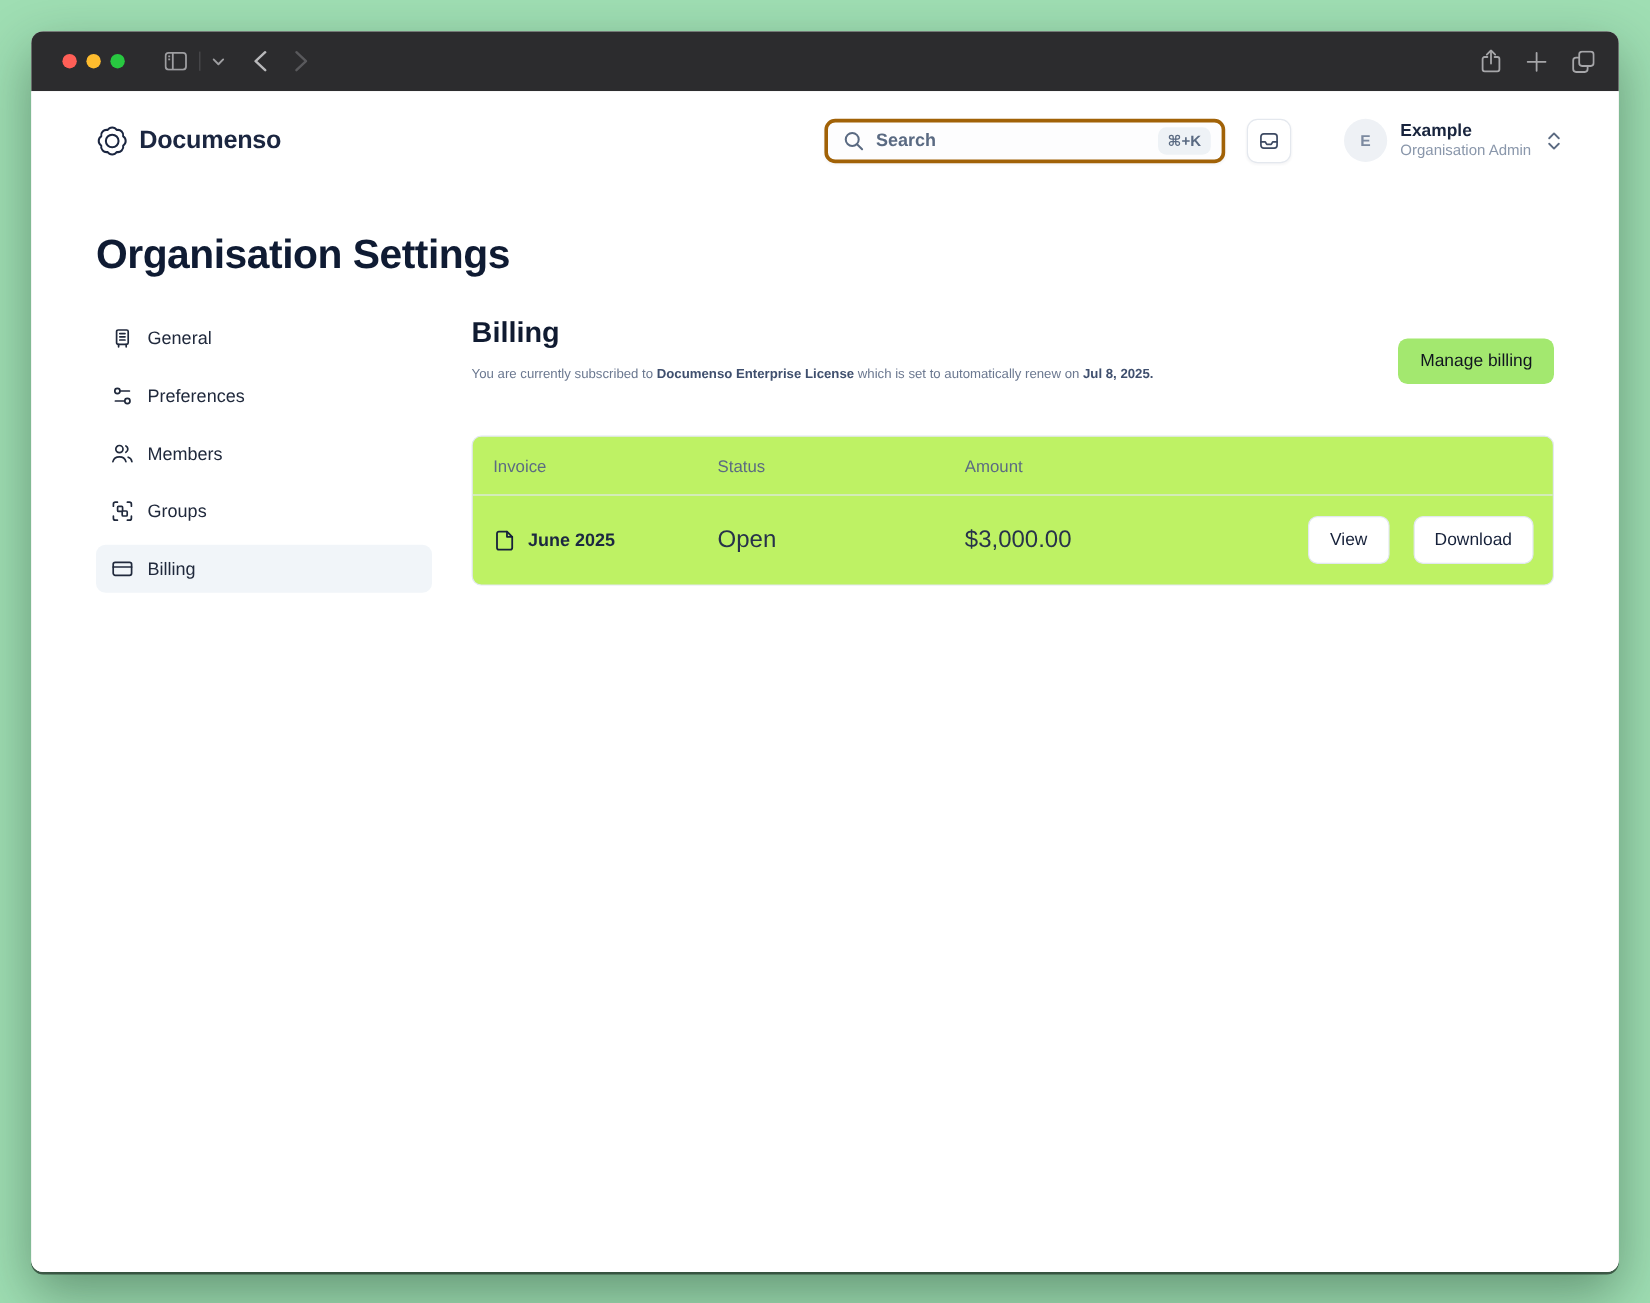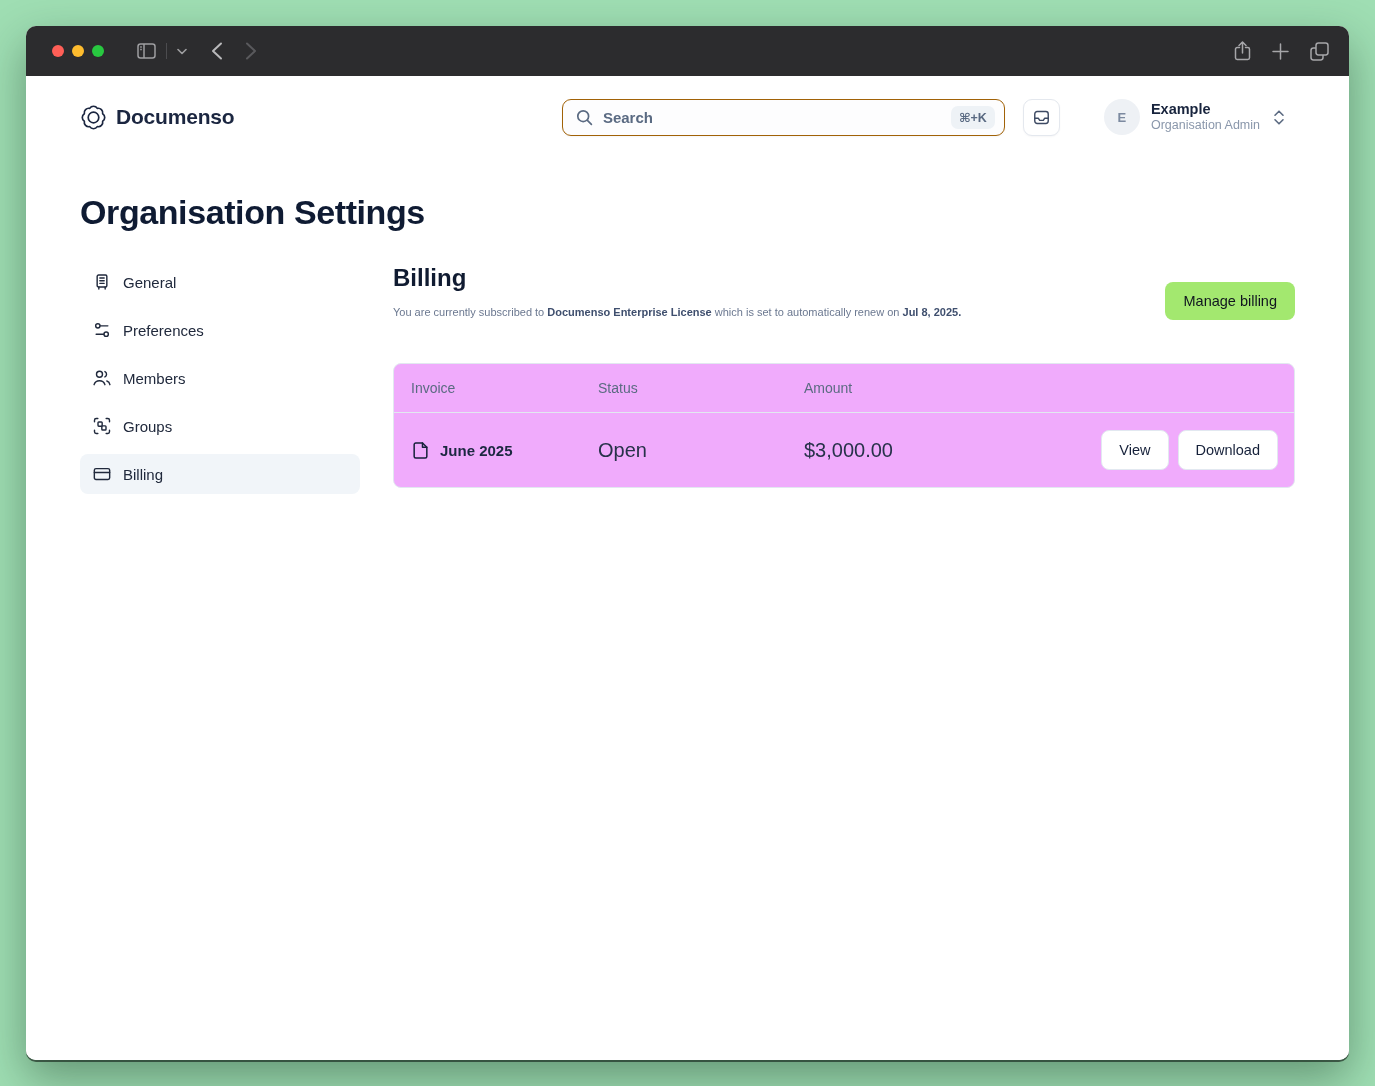--- a/index.html
+++ b/index.html
@@ -40,28 +40,28 @@
   .tb-back { margin-left: 24px; color: #b9b9bb; }
   .tb-forward { margin-left: 22px; color: #59595c; }
   .tb-right { margin-left: auto; margin-right: 20px; display: flex; align-items: center; gap: 21px; color: #a6a6a9; }
 
   
   .content { flex: 1; background: #ffffff; overflow: hidden; }
 
   
   .app-header {
     height: 68px; display: flex; align-items: center;
-    padding: 14px 64px 0 54px;
+    padding: 14px 48px 0 54px;
   }
   .brand { display: flex; align-items: center; gap: 9px; color: #1b2640; }
   .brand-name { font-size: 21px; font-weight: 700; letter-spacing: -0.2px; color: #1b2640; }
   .search-box {
     margin-left: auto;
-    width: 443px; height: 37px;
-    border: 1px solid #a16207; border-radius: 9px;
+    width: 334px; height: 37px;
+    border: 3px solid #a16207; border-radius: 9px;
     background: #fdfdfe;
     display: flex; align-items: center;
     padding: 0 9px 0 13px;
     box-shadow: 0 1px 2px rgba(16,24,40,.04);
   }
   .search-box .mag { color: #5a6a82; margin-right: 10px; }
   .search-box input {
     border: none; outline: none; background: transparent;
     flex: 1; font-family: inherit; font-size: 15px; color: #1e293b; font-weight: 500;
   }
@@ -119,34 +119,34 @@
     background: #a3e86f; color: #10151f;
     border: none; border-radius: 8px;
     font-family: inherit; font-size: 14.5px; font-weight: 500;
     cursor: pointer;
   }
 
   
   .invoice-table {
     margin-top: 41px;
     border: 1px solid #e2e8f0; border-radius: 8px;
-    background: #f0abfc; overflow: hidden;
+    background: #bef264; overflow: hidden;
   }
   .tr { display: flex; align-items: center; }
   .thead { height: 49px; border-bottom: 1px solid #e2e8f0; }
   .th { font-size: 14px; font-weight: 500; color: #5b6b82; }
   .c1 { width: 204px; flex: 0 0 204px; padding-left: 17px; }
   .c2 { width: 206px; flex: 0 0 206px; }
   .c3 { flex: 1; }
   .tbody-row { height: 74px; }
   .invoice-cell { display: flex; align-items: center; gap: 10px; }
   .invoice-cell .file-ic { color: #16213a; }
   .invoice-name { font-size: 15px; font-weight: 600; color: #1c2841; }
   .td { font-size: 20px; color: #27324a; }
-  .row-actions { margin-left: auto; display: flex; gap: 9px; padding-right: 16px; }
+  .row-actions { margin-left: auto; display: flex; gap: 20px; padding-right: 16px; }
   .ghost-btn {
     height: 40px; padding: 0 17px;
     background: #fff; border: 1px solid #e2e8f0; border-radius: 8px;
     font-family: inherit; font-size: 14.5px; font-weight: 500; color: #16213a;
     cursor: pointer;
   }
 </style>
 </head>
 <body>
 

